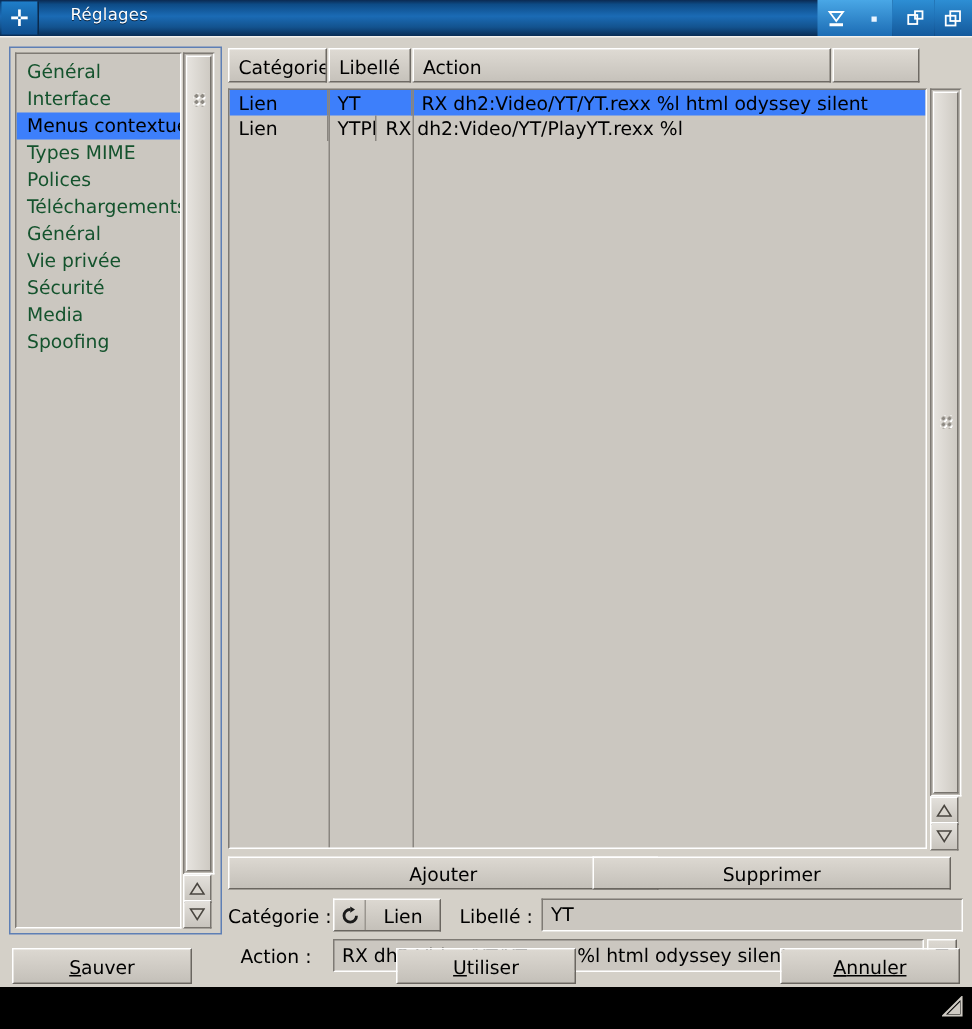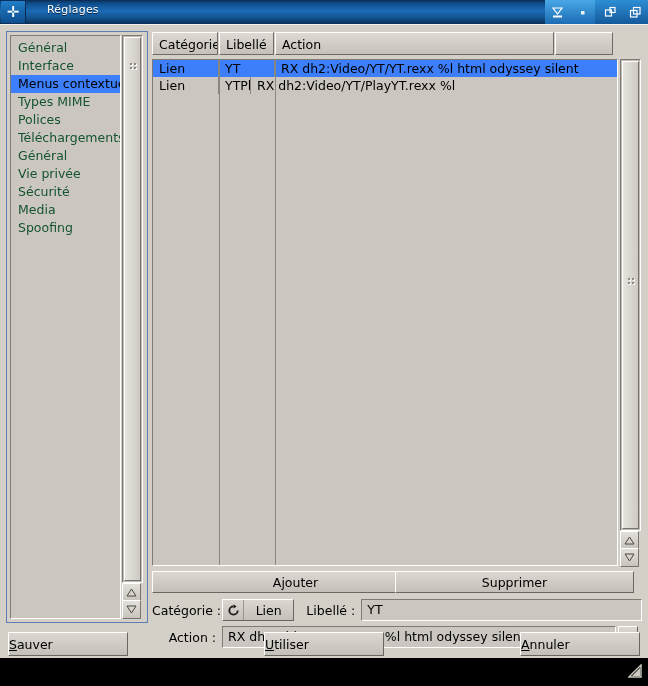--- a/index.html
+++ b/index.html
@@ -150,21 +150,21 @@
   }
 
   
   .bottombar{
     position:absolute;left:0;top:604px;width:648px;height:30px;
   }
   .bigbtn{
     position:absolute;top:3px;height:24px;
     background:linear-gradient(to bottom,#dcd8d1,#c4c0b9);
     border:1px solid;border-color:#ffffff #6a6660 #6a6660 #ffffff;
-    display:flex;align-items:center;justify-content:flex-start;font-size:12.5px;
+    display:flex;align-items:center;justify-content:center;font-size:12.5px;
     box-sizing:border-box;
   }
   .ul{text-decoration:underline;}
 
   
   .blackstrip{position:absolute;left:0;top:658px;width:648px;height:28px;background:#000;}
   .resize{
     position:absolute;right:6px;top:6px;width:14px;height:14px;
   }
 </style>
@@ -301,40 +301,40 @@
               <path d="M7 0.4 L10.4 2.6 L7 4.8 Z" fill="#1a1a1a"></path>
             </svg>
           </div>
           <div class="cycle-txt">Lien</div>
         </div>
         <span class="lbl" style="margin-left:12px;margin-right:6px;">Libellé :</span>
         <div class="field" style="width:291px;" placeholder="">YT</div>
       </div>
 
       <div class="formrow" style="top:595px;width:490px;">
-        <span class="lbl" style="width:64px;text-align:right;margin-right:6px;">Action :</span>
+        <span class="lbl" style="width:64px;text-align:center;margin-right:6px;">Action :</span>
         <div class="field" style="width:394px;" placeholder="">RX dh2:Video/YT/YT.rexx %l html odyssey silent</div>
         <div class="popbtn" style="margin-left:2px;">
           <svg width="12" height="13" viewBox="0 0 12 13">
             <path d="M1.5 1.5 L10.5 1.5 L6 8 Z" fill="#1a1a1a"></path>
             <rect x="1.5" y="9.5" width="9" height="1.8" fill="#1a1a1a"></rect>
           </svg>
         </div>
       </div>
 
     </div>
 
     <div class="bottombar">
       <div class="bigbtn" style="left:8px;width:120px;">
         <span><span class="ul">S</span><span>auver</span></span>
       </div>
       <div class="bigbtn" style="left:264px;width:120px;">
         <span><span class="ul">U</span><span>tiliser</span></span>
       </div>
-      <div class="bigbtn" style="left:520px;width:120px;">
+      <div class="bigbtn" style="left:520px;width:120px;text-decoration:underline;">
         <span><span class="ul">A</span><span>nnuler</span></span>
       </div>
     </div>
 
   </div>
 
   <div class="blackstrip">
     <div class="resize">
       <svg width="14" height="14" viewBox="0 0 14 14">
         <path d="M13 1 L13 13 L1 13 Z" fill="none" stroke="#cfcbc4" stroke-width="1.4"></path>

